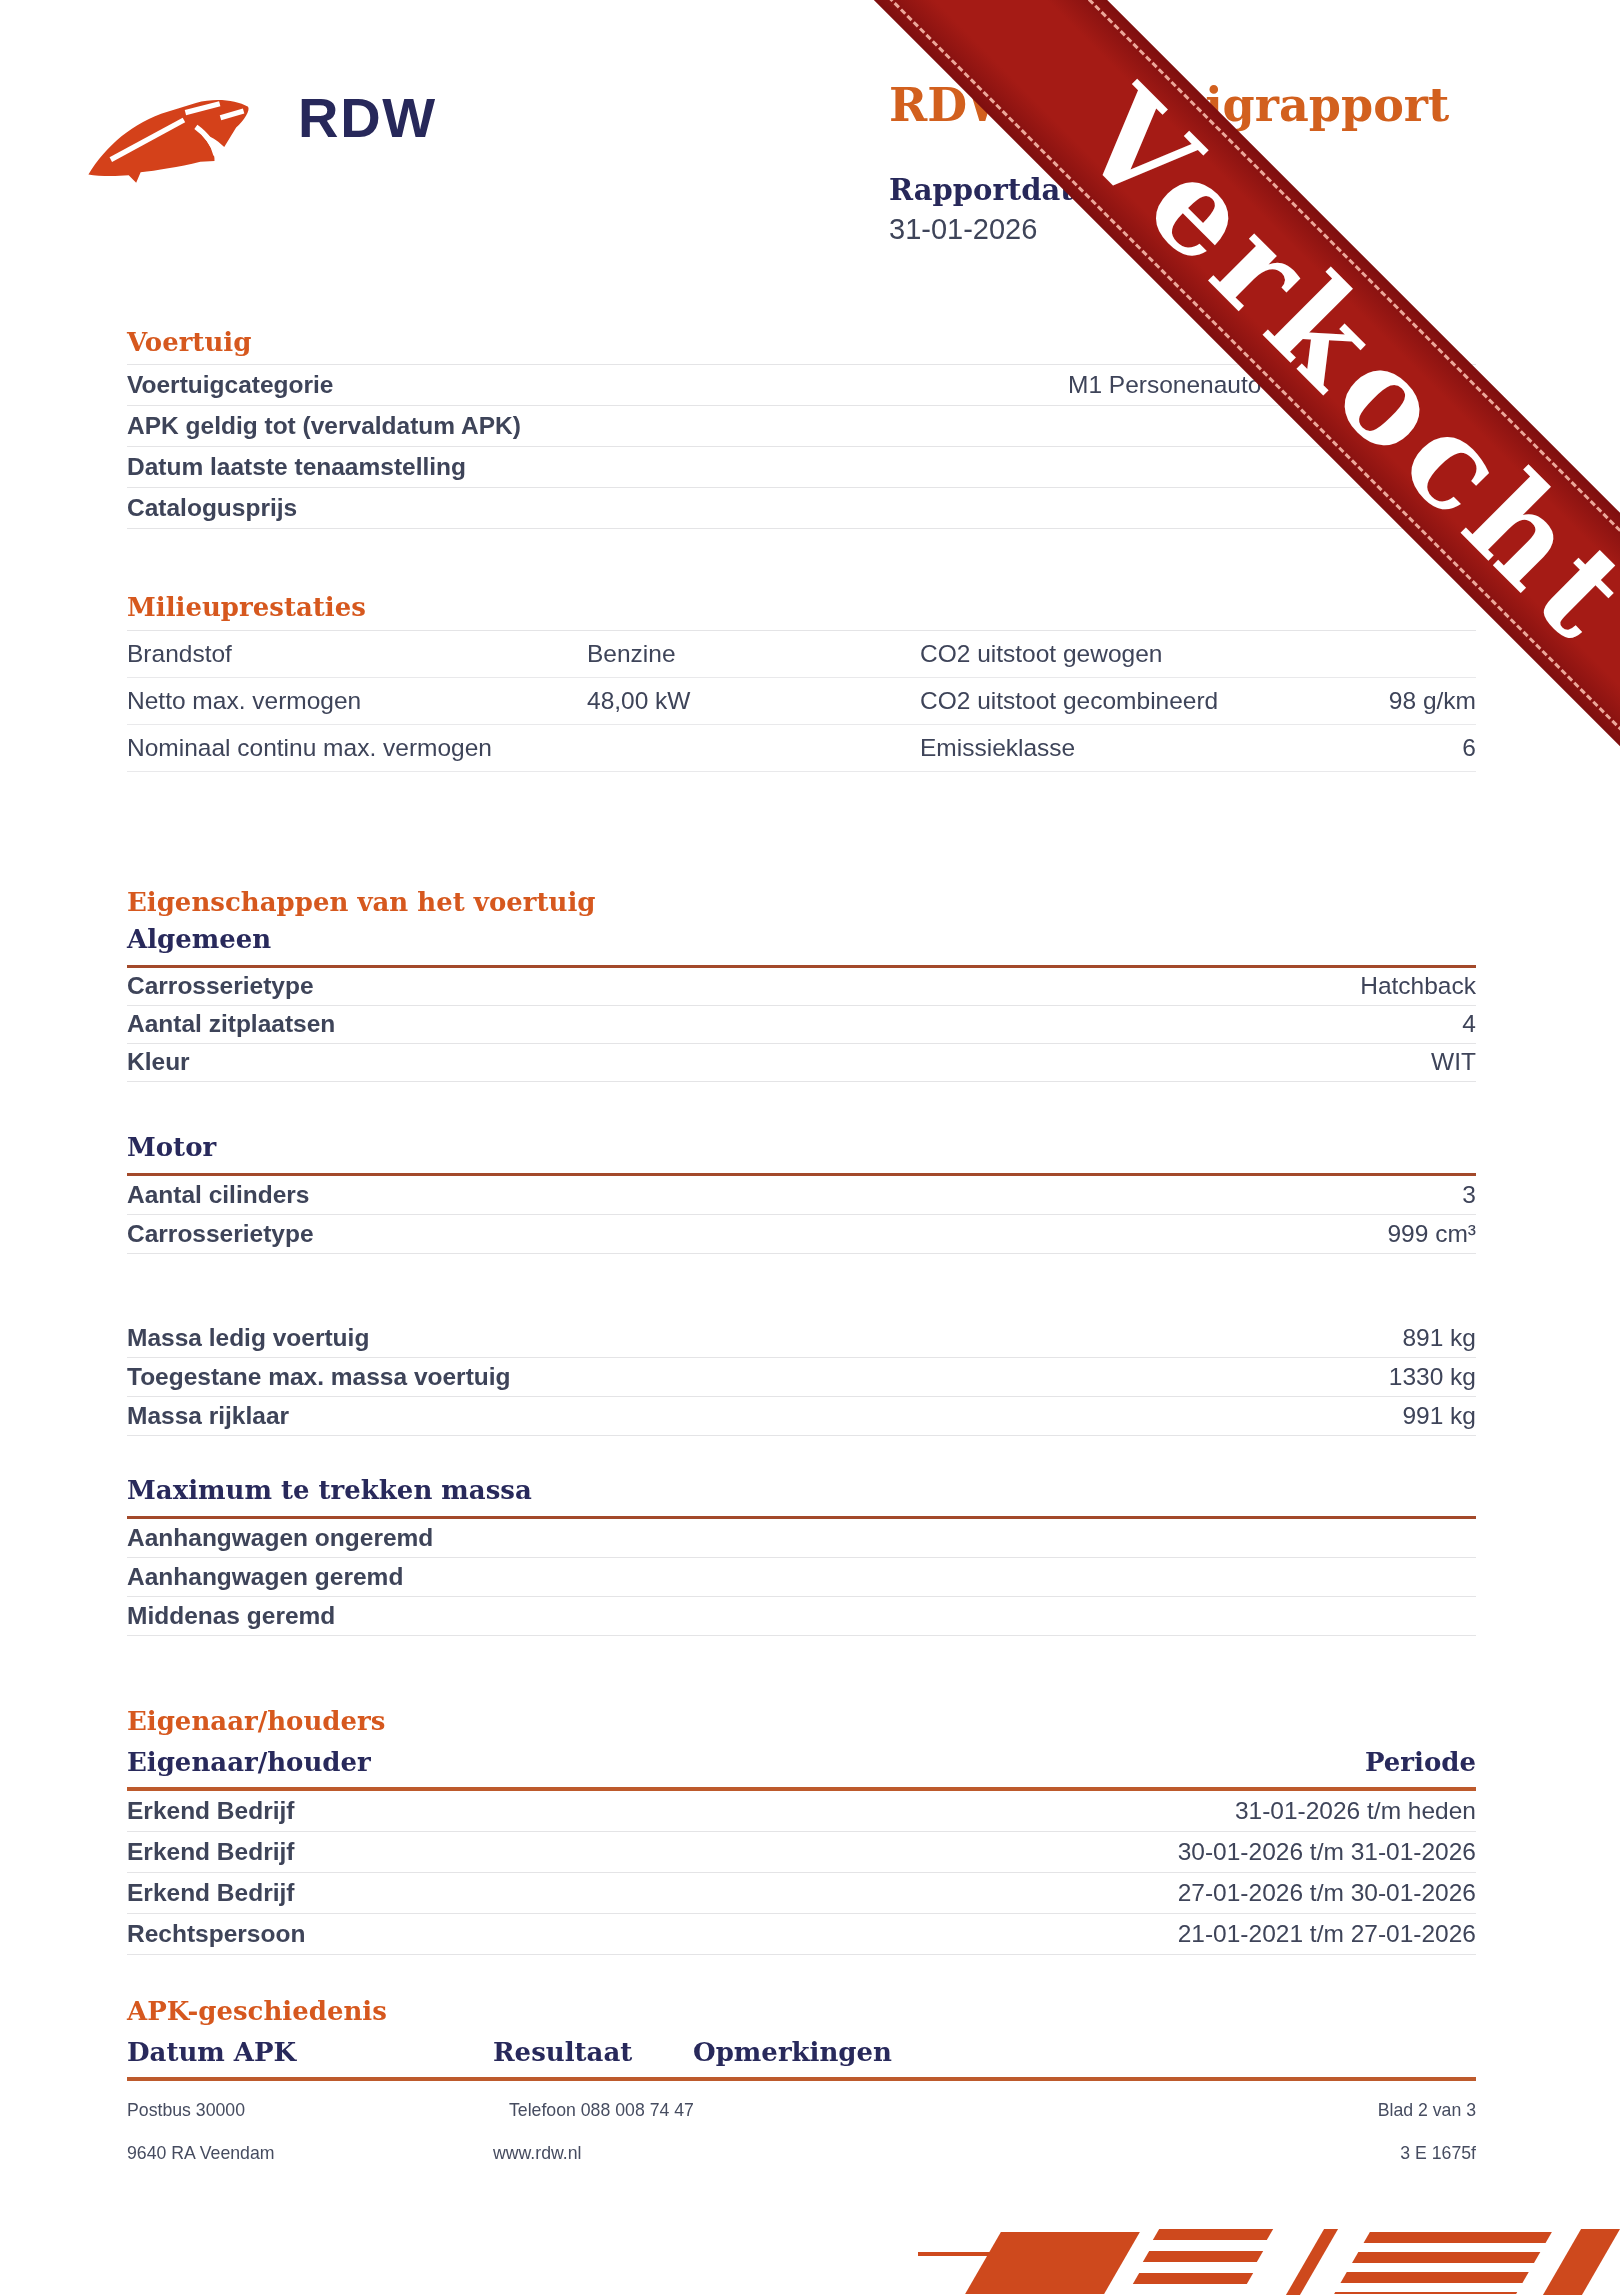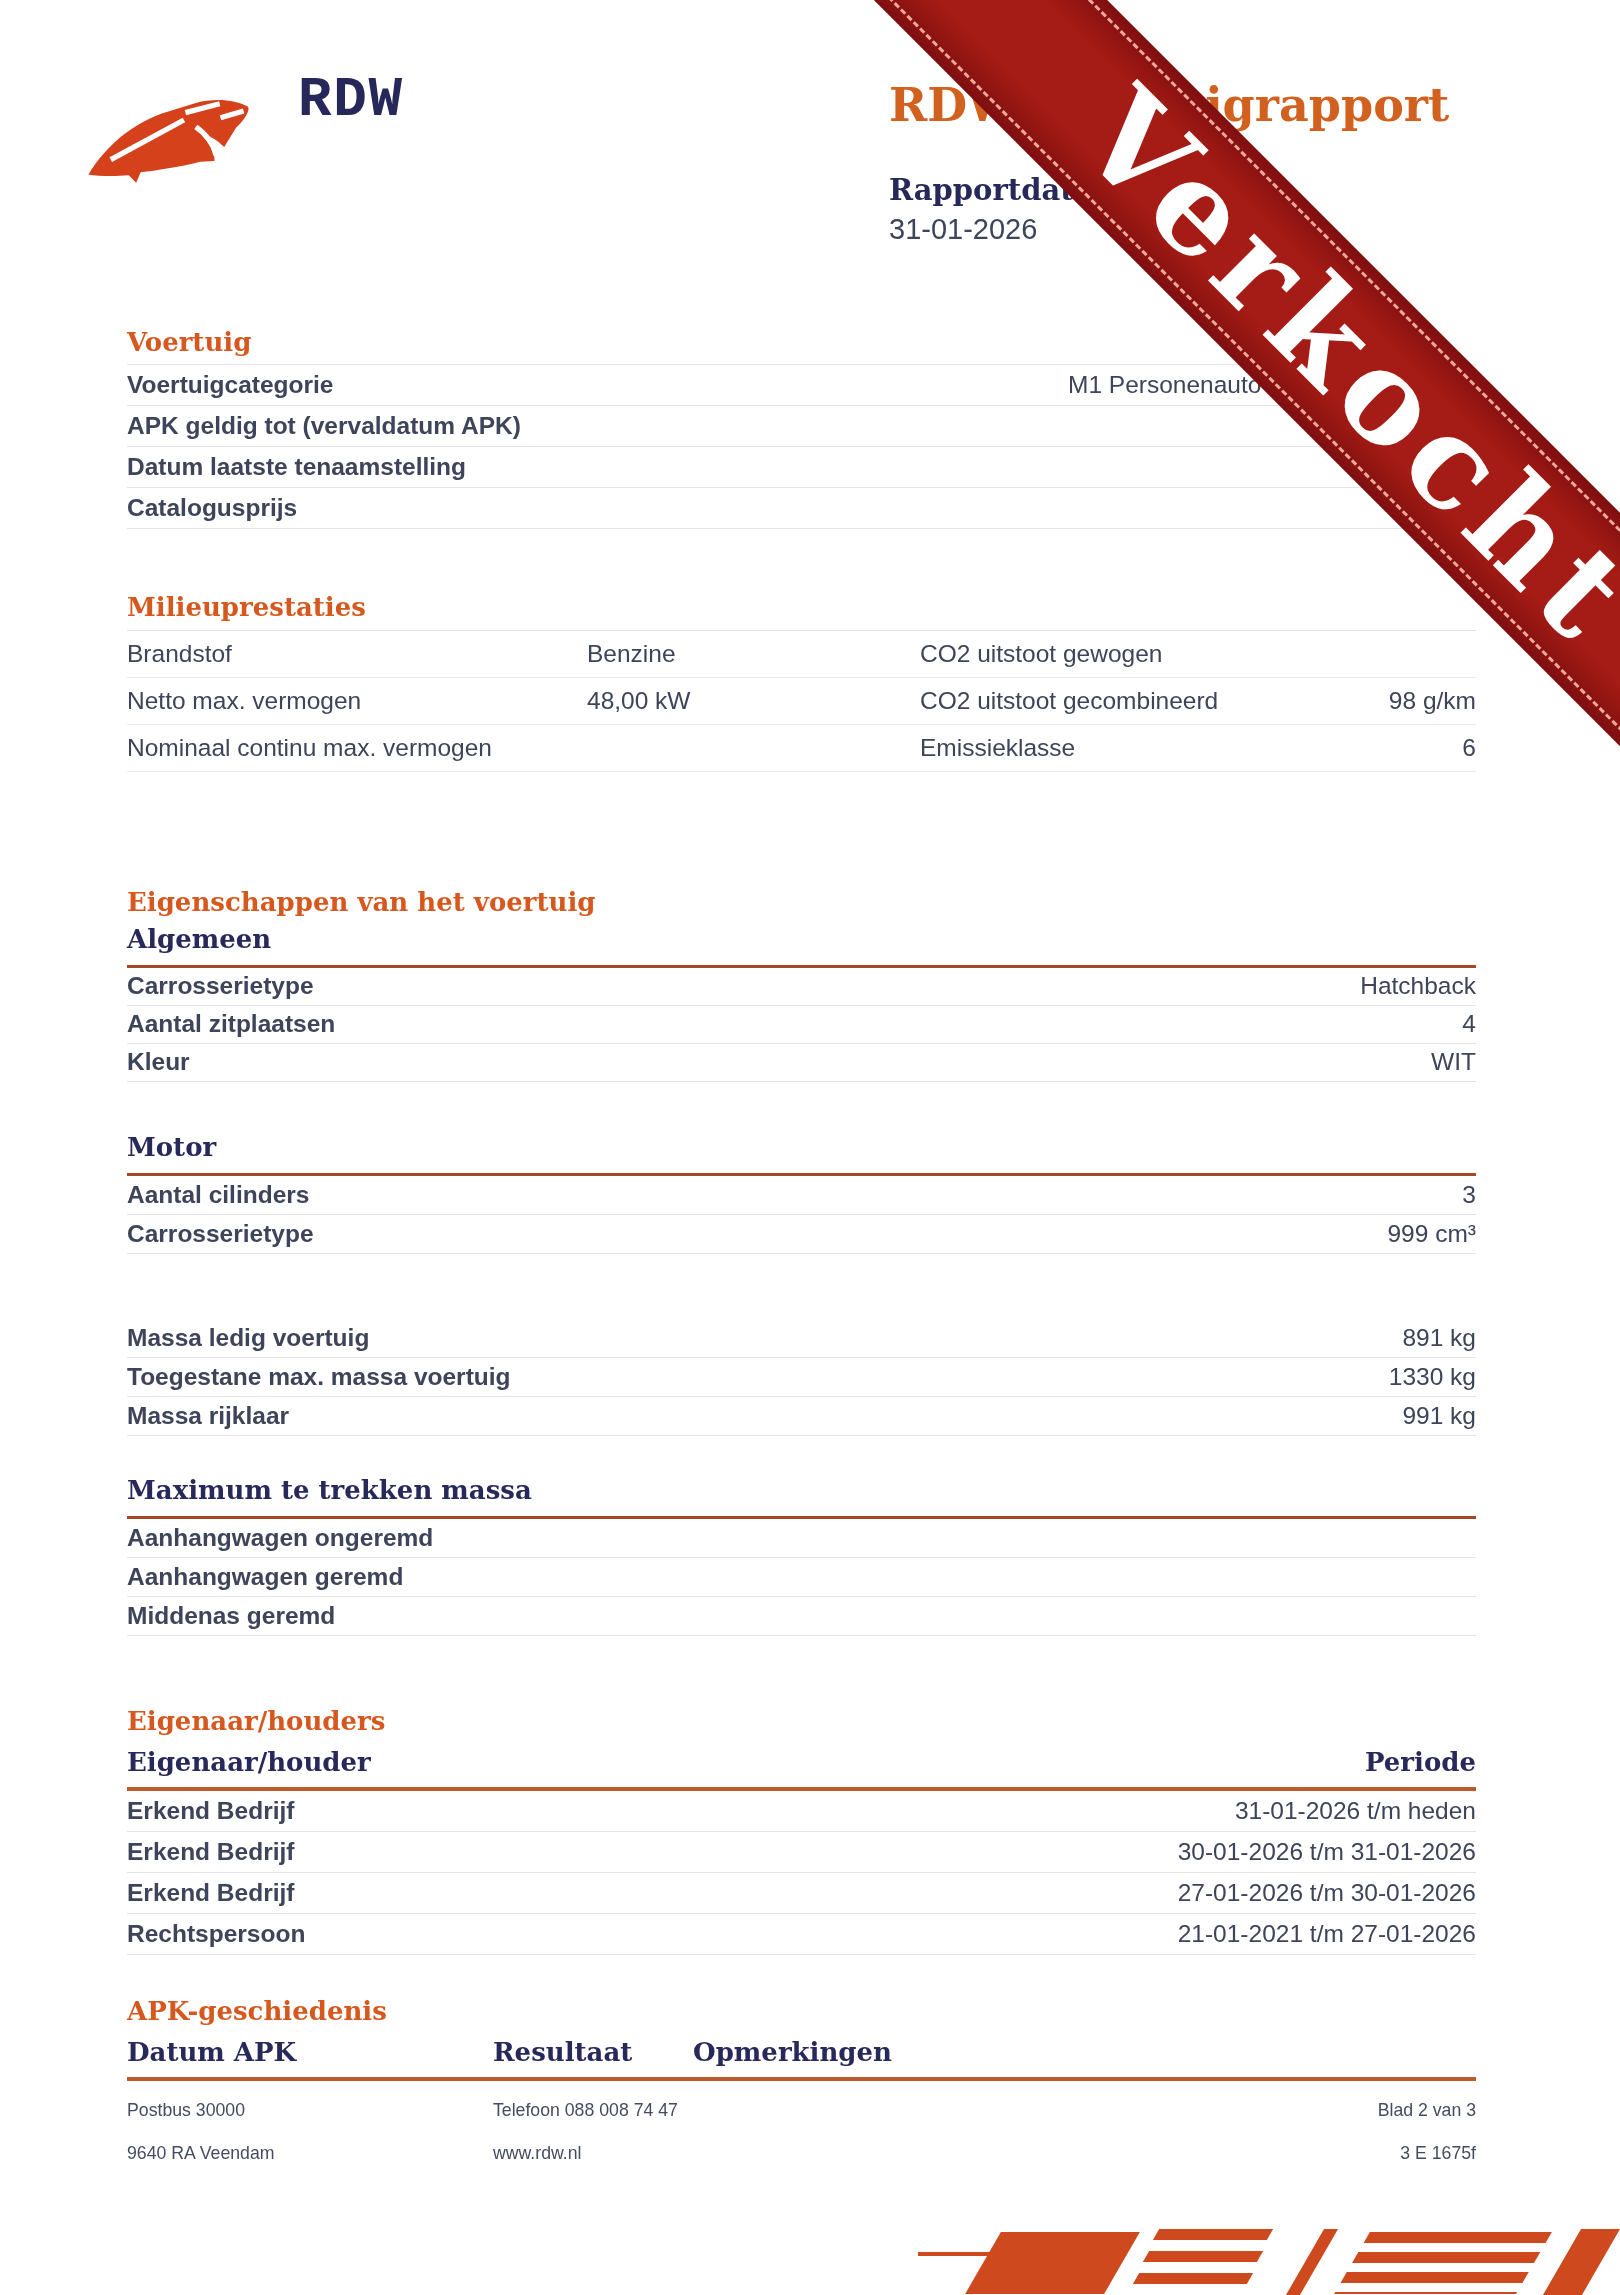--- a/index.html
+++ b/index.html
@@ -9,22 +9,22 @@
     background:#ffffff;
     overflow:hidden;
     font-family:"Liberation Sans",sans-serif;
     color:#3e4459;
   }
 
   
   .logo-block{position:absolute;left:72px;top:66px;display:flex;align-items:flex-start;}
   .logo-icon{width:194px;height:135px;}
   .logo-text{
-    font-family:Liberation Mono, monospace;font-weight:bold;
-    font-size:56px;color:#27285a;margin-left:32px;margin-top:2px;letter-spacing:1.7px;
+    font-family:Liberation Sans, sans-serif;font-weight:bold;
+    font-size:56px;color:#27285a;margin-left:32px;margin-top:19px;letter-spacing:1.7px;
   }
   .page-title{
     position:absolute;left:889px;top:78px;
     font-family:"DejaVu Serif",serif;font-weight:bold;
     font-size:46px;color:#d2601e;white-space:nowrap;
   }
   .report-date-label{
     position:absolute;left:889px;top:173px;
     font-family:"DejaVu Serif",serif;font-weight:bold;
     font-size:29px;color:#27285a;white-space:nowrap;
@@ -284,21 +284,21 @@
 
   <div class="section" style="top:1997px;">
     <div class="h-orange">APK-geschiedenis</div>
     <div class="thead thead-apk">
       <span>Datum APK</span>
       <span>Resultaat</span>
       <span>Opmerkingen</span>
     </div>
   </div>
 
-  <div class="footer-row" style="top:2100px;">
+  <div class="footer-row" style="top:2100px;gap:16px;">
     <span>Postbus 30000</span>
     <span>Telefoon 088 008 74 47</span>
     <span class="fr-right">Blad 2 van 3</span>
   </div>
   <div class="footer-row" style="top:2143px;">
     <span>9640 RA Veendam</span>
     <span>www.rdw.nl</span>
     <span class="fr-right">3 E 1675f</span>
   </div>
 

